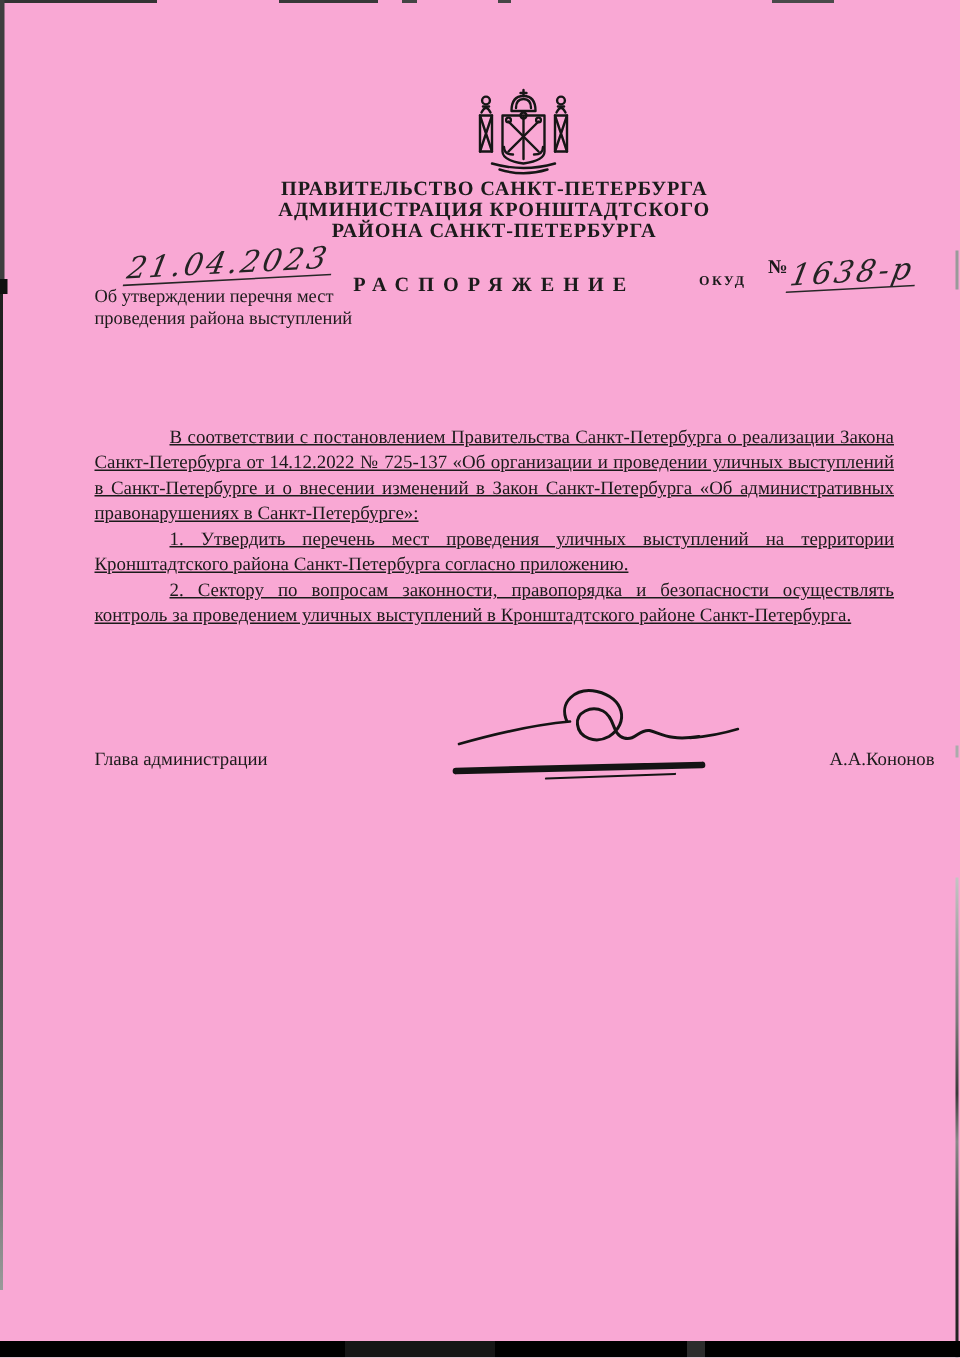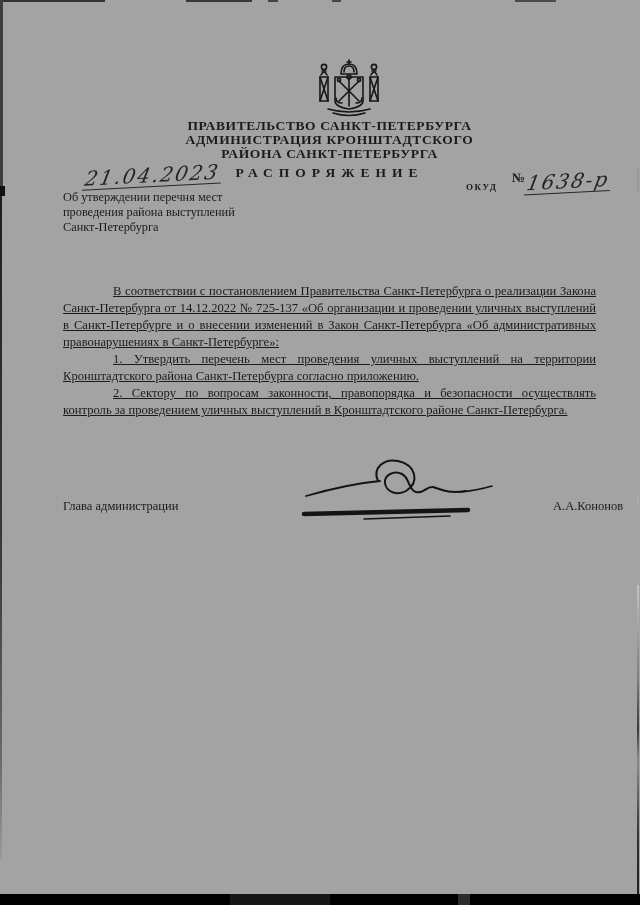--- a/index.html
+++ b/index.html
@@ -1,18 +1,18 @@
 <!DOCTYPE html>
 <html lang="ru"><head>
 <meta charset="utf-8">
 <title>Распоряжение</title>
 <style>
   html,body { margin:0; padding:0; background:#ffffff; }
   .page {
-    position:relative; width:640px; height:905px; background:#a3a3a3;
+    position:relative; width:640px; height:905px; background:#f9a8d4;
     font-family:"Liberation Serif", serif; color:#1b1b1b; overflow:hidden;
   }
 
   
   .edge-top { position:absolute; top:0; left:0; width:640px; height:2px;
     background:linear-gradient(90deg,#333 0 105px,transparent 105px 186px,#383838 186px 252px,transparent 252px 268px,#444 268px 278px,transparent 278px 332px,#464646 332px 341px,transparent 341px 515px,#4a4a4a 515px 556px,transparent 556px); }
   .edge-left-a { position:absolute; top:0; left:0; width:3px; height:196px; background:#3e3e3e; }
   .edge-left-b { position:absolute; top:196px; left:0; width:2px; height:664px;
     background:linear-gradient(#1f1f1f,#3a3a3a 55%,#6a6a6a 85%,#9a9a9a); }
   .edge-left-blob { position:absolute; left:0; top:186px; width:5px; height:10px; background:#101010; }
@@ -20,21 +20,21 @@
   .edge-right-b { position:absolute; left:637px; top:497px; width:2px; height:8px; background:#ababab; }
   .edge-right-c { position:absolute; left:637px; top:585px; width:2px; height:320px;
     background:linear-gradient(#c4c4c4,#7a7a7a 30%,#3a3a3a 45%,#8a8a8a 55%,#333 78%,#1d1d1d); }
   .edge-bottom { position:absolute; bottom:0; left:0; width:640px; height:11px;
     background:linear-gradient(90deg,#000 0 230px,#161616 230px 330px,#000 330px 458px,#2c2c2c 458px 470px,#000 470px); }
 
   
   .header { position:absolute; left:63px; top:57px; width:533px; text-align:center; }
   .emblem { display:block; margin:0 auto; transform:translateX(19px); }
   .org-line { font-weight:bold; font-size:13.5px; line-height:14.2px; letter-spacing:0.6px; white-space:nowrap; }
-  .doc-type { margin-top:3px; font-weight:bold; font-size:13.5px; letter-spacing:6px; white-space:nowrap; }
+  .doc-type { margin-top:20px; font-weight:bold; font-size:13.5px; letter-spacing:6px; white-space:nowrap; }
   .okud { position:absolute; left:466px; top:182px; font-size:9px; font-weight:bold; letter-spacing:1.6px; }
 
   
   .handwrite {
     display:inline-block; font-family:"DejaVu Serif", serif; font-style:italic;
     font-size:20px; letter-spacing:2px; color:#242424;
     transform:rotate(-3deg) skewX(-14deg);
     border-bottom:1.6px solid #262626; padding:0 3px 0 1px; line-height:22px;
   }
   .date-group { position:absolute; left:84px; top:164px; }
@@ -105,21 +105,20 @@
   <div class="date-group">
     <span class="handwrite">21.04.2023</span>
   </div>
   <div class="number-group">
     <span class="no-sign">№</span><span class="handwrite">1638-р</span>
   </div>
 
   <div class="subject">
     <div>Об утверждении перечня мест</div>
     <div>проведения района выступлений</div>
-    <div>Санкт-Петербурга</div>
   </div>
 
   <div class="body-text">
     <p>В соответствии с постановлением Правительства Санкт-Петербурга о реализации Закона Санкт-Петербурга от 14.12.2022 № 725-137 «Об организации и проведении уличных выступлений в Санкт-Петербурге и о внесении изменений в Закон Санкт-Петербурга «Об административных правонарушениях в Санкт-Петербурге»:</p>
     <p>1. Утвердить перечень мест проведения уличных выступлений на территории Кронштадтского района Санкт-Петербурга согласно приложению.</p>
     <p>2. Сектору по вопросам законности, правопорядка и безопасности осуществлять контроль за проведением уличных выступлений в Кронштадтского районе Санкт-Петербурга.</p>
   </div>
 
   <div class="sig-post">Глава администрации</div>
   <svg class="sig-svg" width="200" height="74" viewBox="0 0 200 74">

